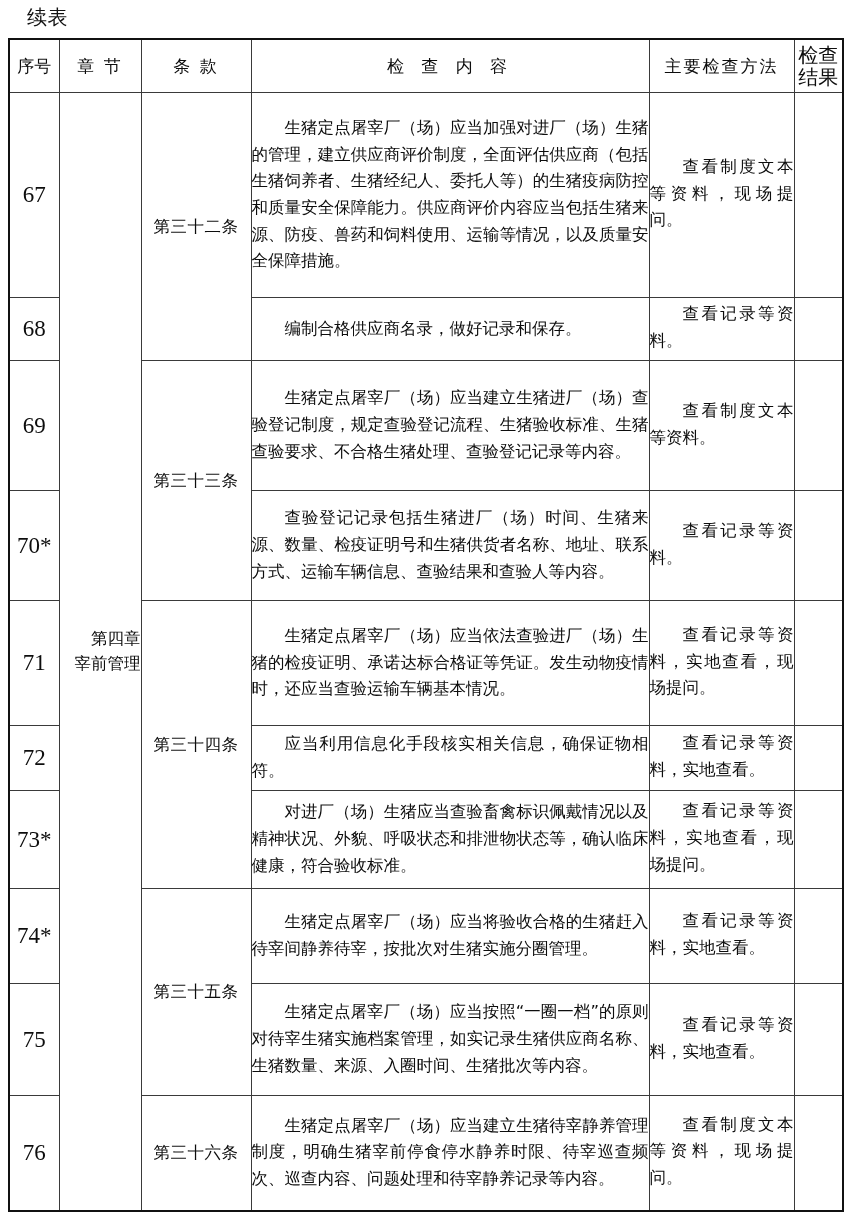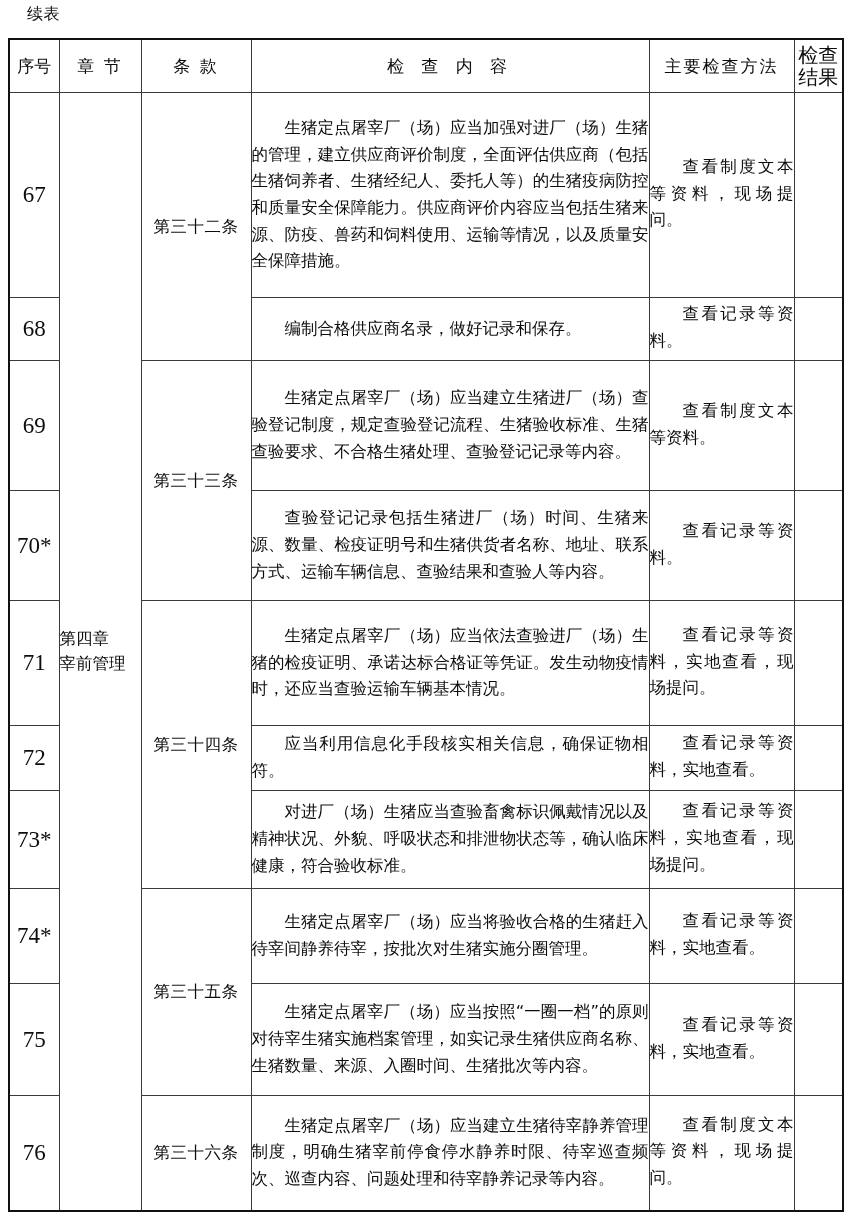--- a/index.html
+++ b/index.html
@@ -20,21 +20,21 @@
     position: relative;
     width: 850px;
     height: 1225px;
     box-sizing: border-box;
   }
 
   .cont-title {
     position: absolute;
     left: 27px;
     top: 4px;
-    font-size: 16px;
+    font-size: 20px;
     font-family: "DejaVu Sans", "Liberation Sans", sans-serif;
     letter-spacing: 0.5px;
     color: #111;
   }
 
   table.insp {
     position: absolute;
     left: 8px;
     top: 38px;
     width: 834px;
@@ -72,21 +72,21 @@
     font-size: 20px;
   }
 
   td.c-seq {
     text-align: center;
     font-size: 23px;
     font-family: "Liberation Serif", "DejaVu Serif", serif;
   }
 
   td.c-chapter {
-    text-align: left;
+    text-align: right;
     font-size: 16.5px;
     line-height: 1.55;
     margin-left: 40px;
   }
 
   td.c-clause {
     text-align: center;
     font-size: 16.5px;
     letter-spacing: 0.5px;
   }

